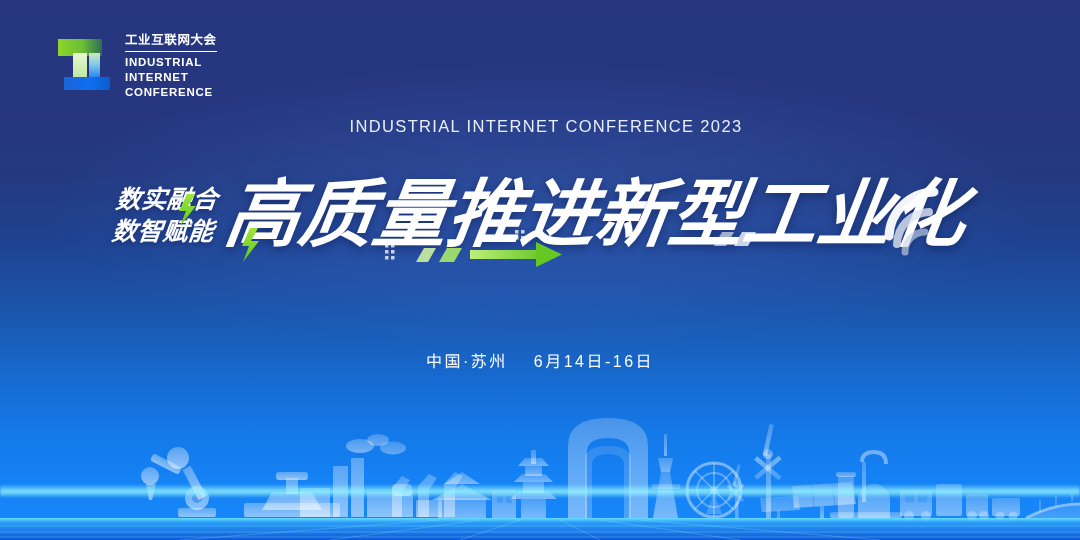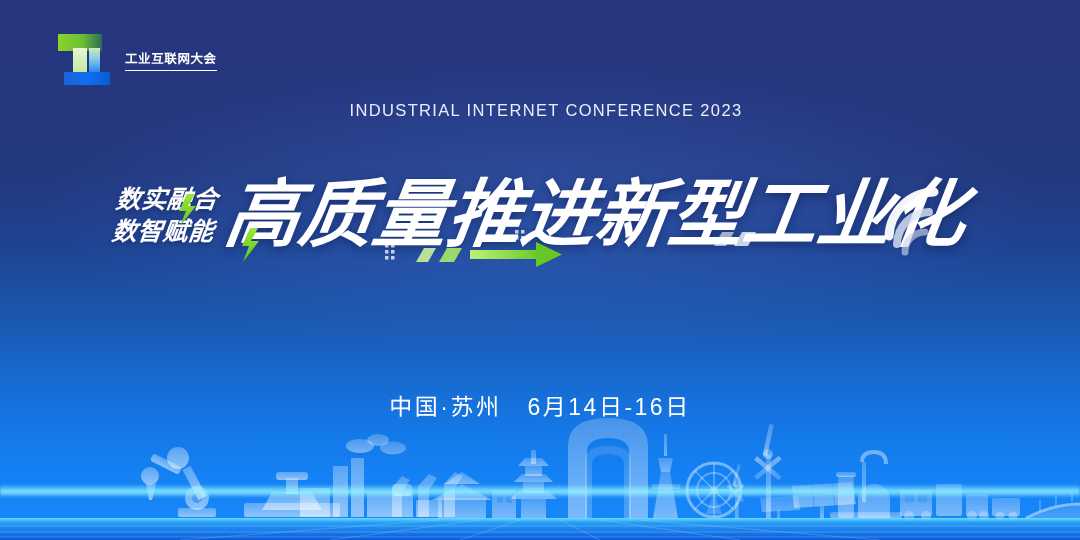--- a/index.html
+++ b/index.html
@@ -54,21 +54,21 @@
   .title-block {
     position:absolute; left:0; right:0; top:92px; text-align:center;
   }
   .title-main {
     font-size:39px; font-weight:400; line-height:1.1;
     letter-spacing:1px; white-space:nowrap;
   }
   .title-year { color:#86d927; letter-spacing:2px; font-weight:400; }
   .title-cn   { color:#ffffff; letter-spacing:3px; margin-left:14px; }
   .title-en {
-    margin-top:9px; font-size:16.5px; color:#e9eefb;
+    margin-top:25px; font-size:16.5px; color:#e9eefb;
     letter-spacing:1.35px; font-weight:400; white-space:nowrap;padding-left:12px;
   }
 
   
   .slogan {
     position:absolute; left:0; right:0; top:178px;
     display:flex; align-items:center; justify-content:center;
     gap:10px; white-space:nowrap;
   }
   .slogan-small {
@@ -86,21 +86,21 @@
     line-height:1; transform:skewX(-8deg);
     text-shadow:0 3px 9px rgba(8,22,75,.5);
   }
 
   
   .accent { position:absolute; pointer-events:none; }
 
   
   .meta {
     position:absolute; left:0; right:0; top:348px; text-align:center;
-    font-size:23px; color:#ffffff; letter-spacing:2.5px; white-space:nowrap;margin-top:40px;
+    font-size:16px; color:#ffffff; letter-spacing:2.5px; white-space:nowrap;
   }
   .meta .sep { display:inline-block; width:26px; }
 
   
   .skyline { position:absolute; left:0; bottom:0; width:1080px; height:160px; }
 
   .horizon-glow {
     position:absolute; left:0; bottom:42px; width:1080px; height:14px;
     background:linear-gradient(to bottom, rgba(120,240,255,0) 0%, rgba(150,245,255,.85) 55%, rgba(120,235,255,0) 100%);
     filter:blur(1px);
@@ -142,20 +142,25 @@
 
       <rect x="17" y="20" width="14" height="28" fill="url(#lgStem)"></rect>
 
       <rect x="33" y="20" width="11" height="26" fill="url(#lgBar)"></rect>
 
       <rect x="8" y="44" width="46" height="13" fill="url(#lgBot)"></rect>
     </svg>
 
     <div class="logo-text">
       <div class="logo-cn">工业互联网大会</div>
+      <div class="logo-en">
+        <div>INDUSTRIAL</div>
+        <div>INTERNET</div>
+        <div>CONFERENCE</div>
+      </div>
     </div>
   </div>
 
   <div class="title-block">
     <div class="title-en">INDUSTRIAL INTERNET CONFERENCE 2023</div>
   </div>
 
   <div class="slogan">
 
     <div class="slogan-small">

